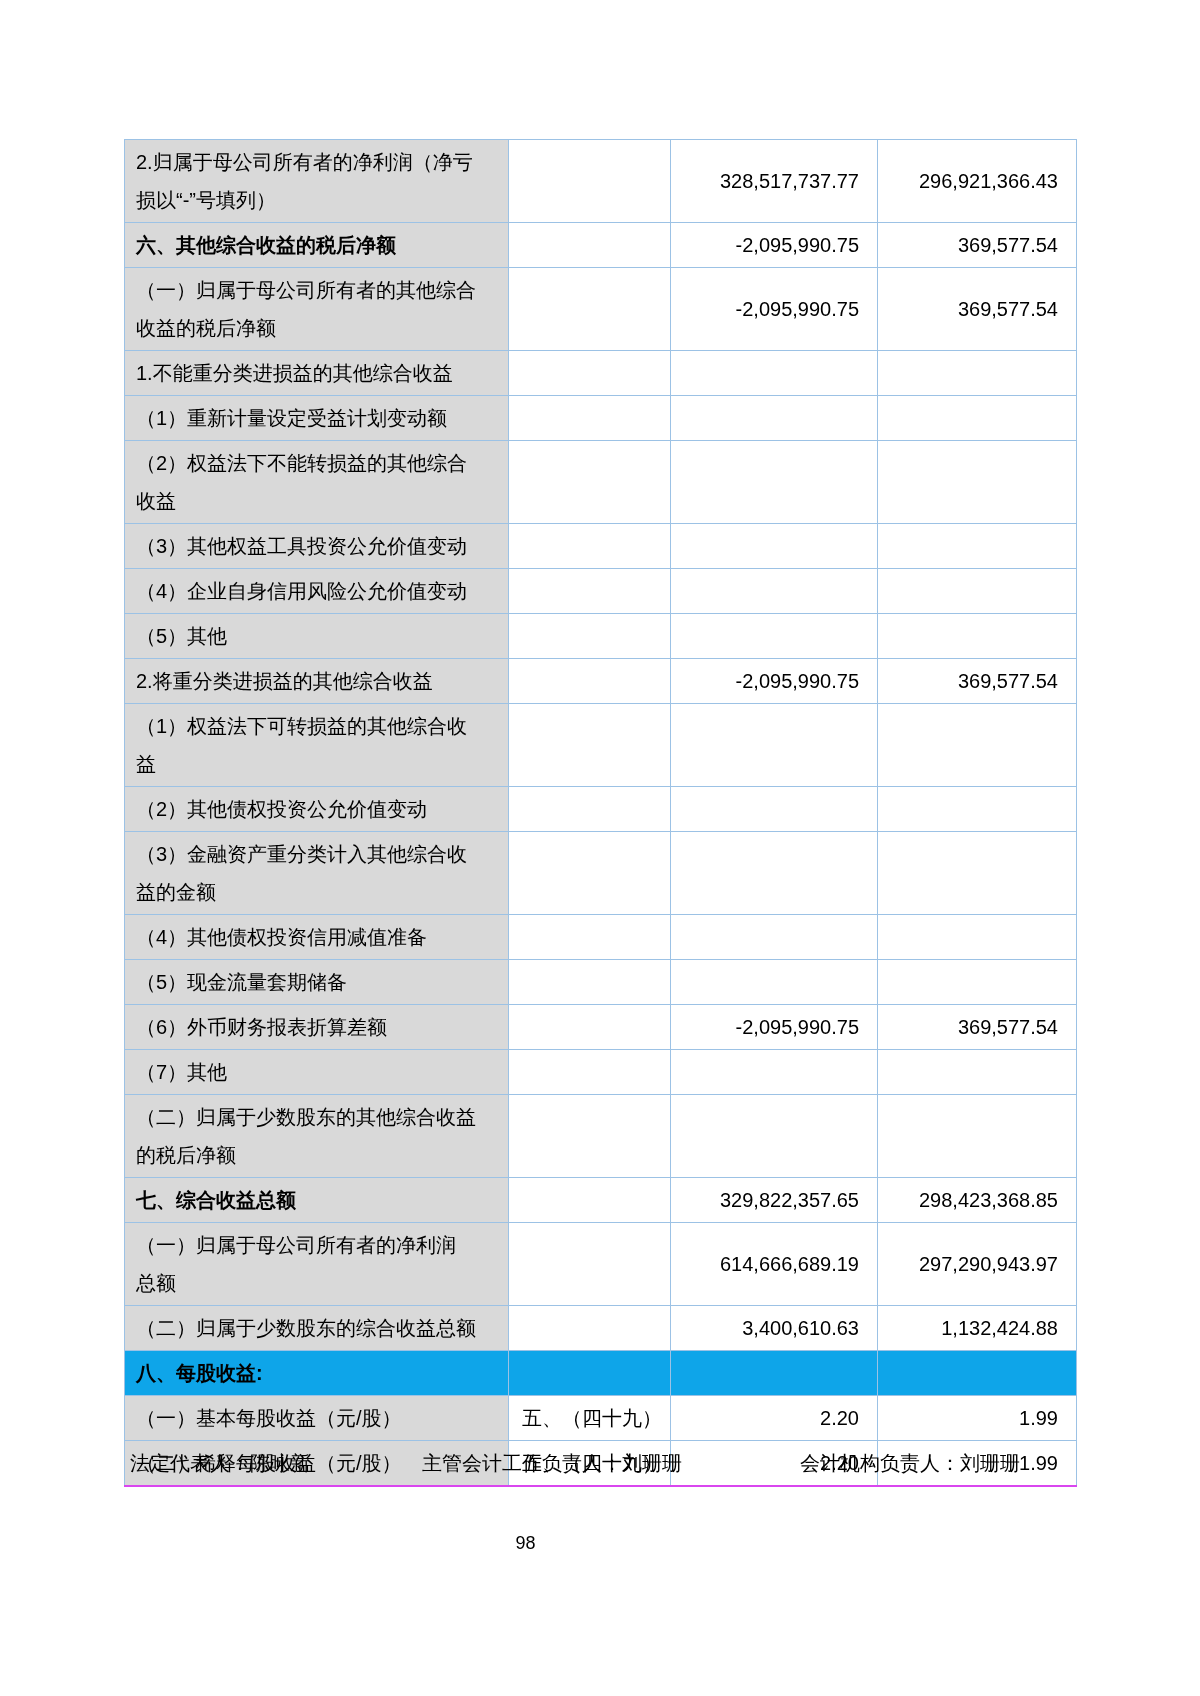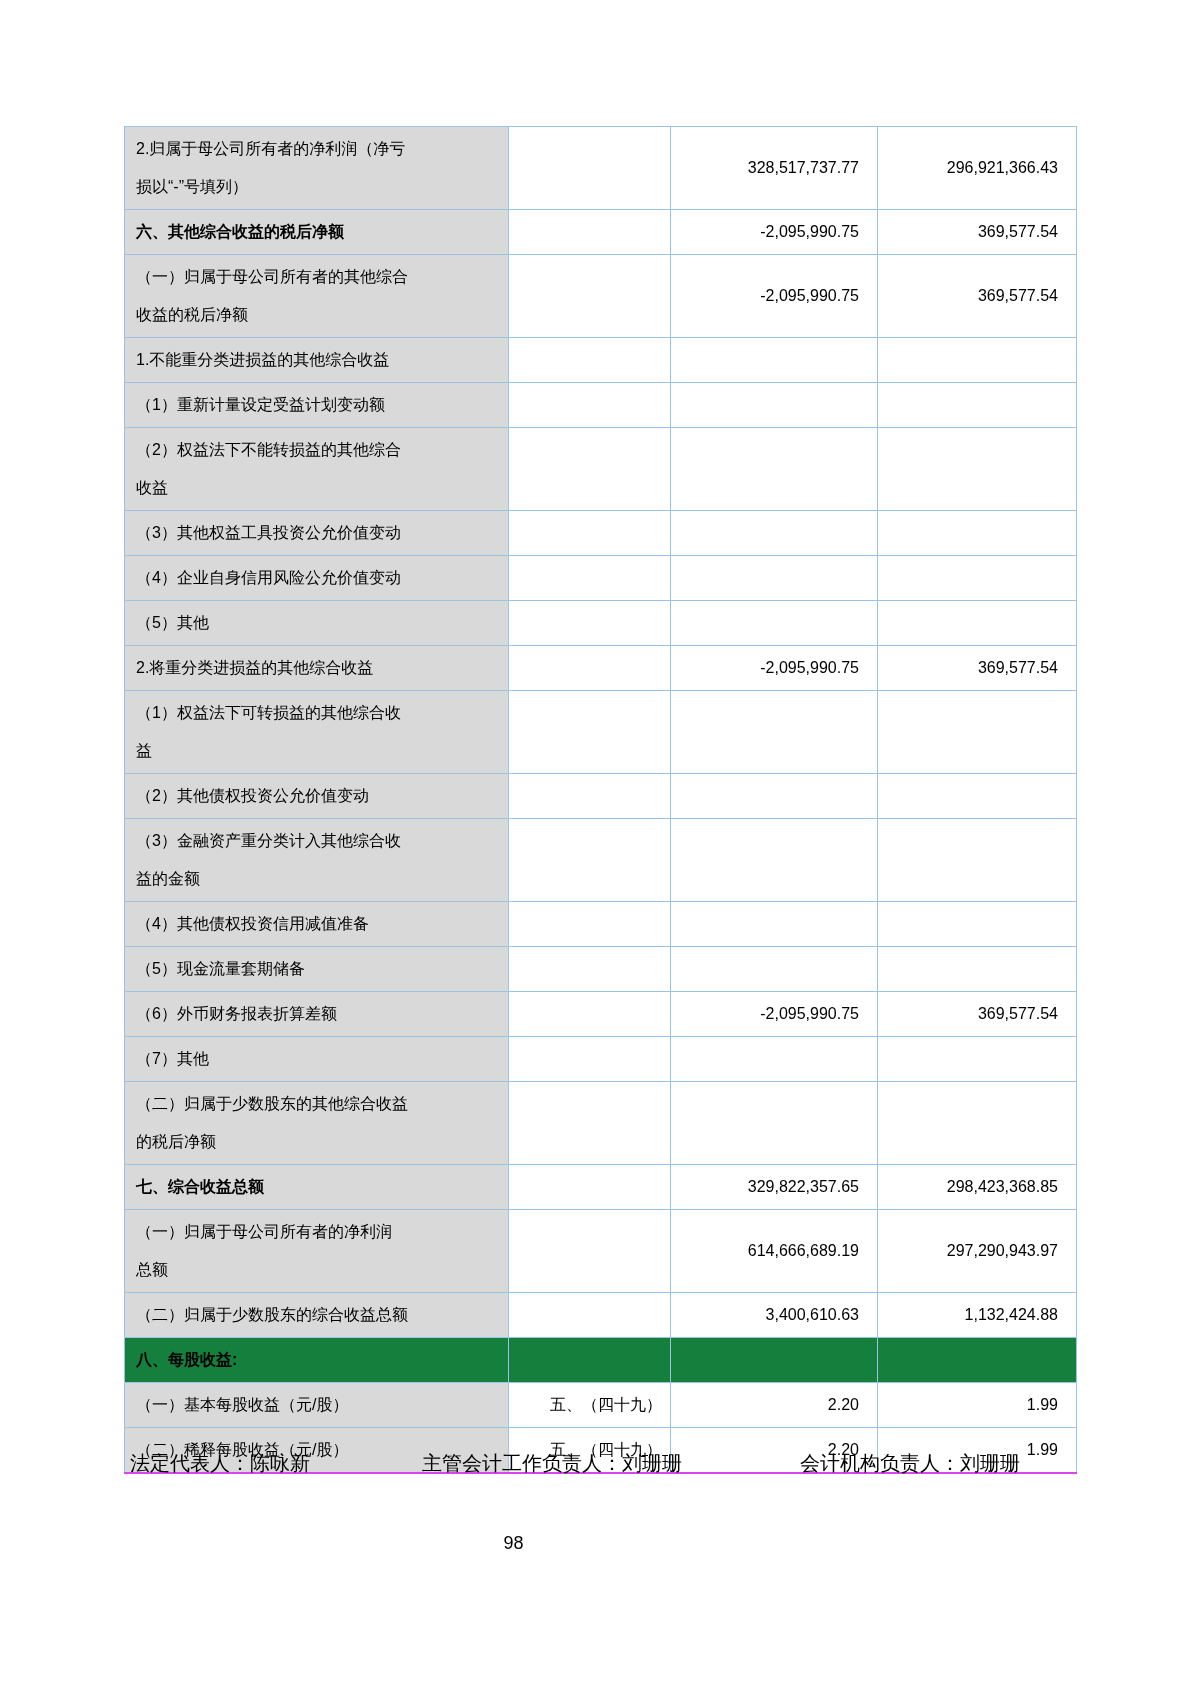--- a/index.html
+++ b/index.html
@@ -13,25 +13,25 @@
     overflow: hidden;
   }
   .page {
     position: absolute;
     left: 0; top: 0;
     width: 1200px; height: 1696px;
   }
   table.fin-table {
     position: absolute;
     left: 124px;
-    top: 126px;
+    top: 139px;
     width: 952px;
     border-collapse: collapse;
     table-layout: fixed;
-    font-size: 16px;
+    font-size: 20px;
   }
   table.fin-table td {
     border: 1px solid #9cc2e5;
     vertical-align: middle;
     line-height: 38px;
     padding-top: 3px;
     padding-bottom: 3px;
   }
   table.fin-table tr:last-child td { border-bottom: 2px solid #d946ef; }
   td.c-label {
@@ -46,35 +46,35 @@
     text-align: right;
     padding-left: 12px;
     padding-right: 8px;
   }
   td.c-num {
     text-align: right;
     padding-right: 18px;
     padding-left: 6px;
   }
   tr.bold td.c-label { font-weight: bold; }
-  tr.full-gray td { background: #15803d; }
+  tr.full-gray td { background: #0ea5e9; }
   .signatures {
     position: absolute;
     left: 0; top: 1450px;
     width: 1200px;
     height: 40px;
     font-size: 20px;
   }
   .signatures .sig { position: absolute; top: 0; white-space: nowrap; }
   .sig-1 { left: 130px; }
   .sig-2 { left: 422px; }
   .sig-3 { left: 800px; }
   .page-number {
     position: absolute;
-    left: 0; top: 1533px;
+    left: 12px; top: 1533px;
     width: 1027px;
     text-align: center;
     font-size: 18px;
   }
 </style>
 </head>
 <body>
 
 <div class="page">
 

